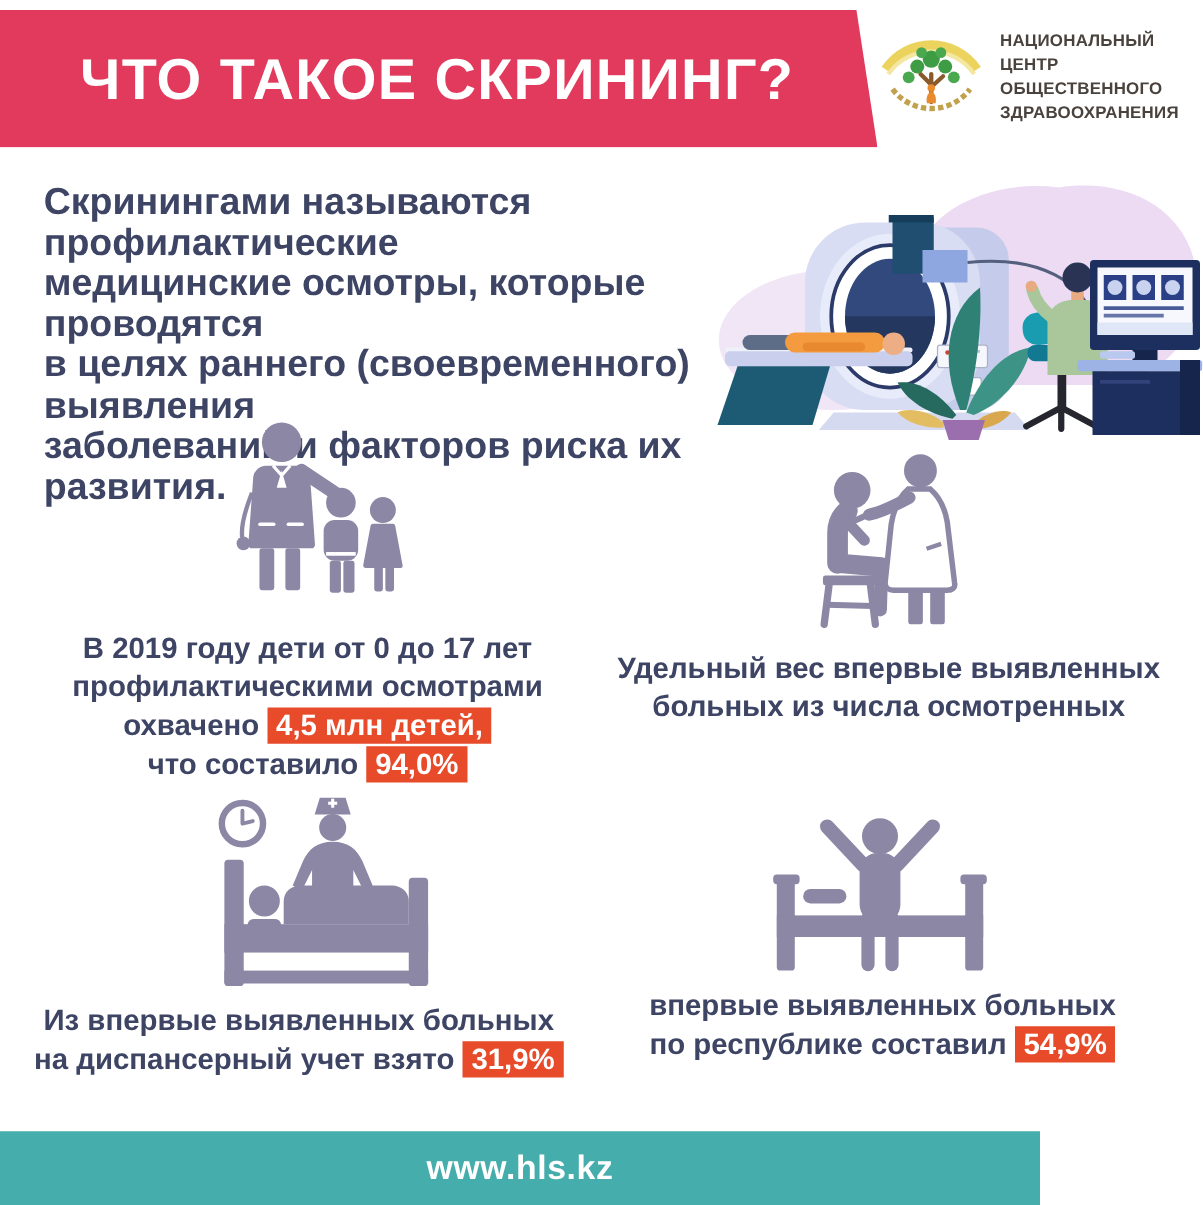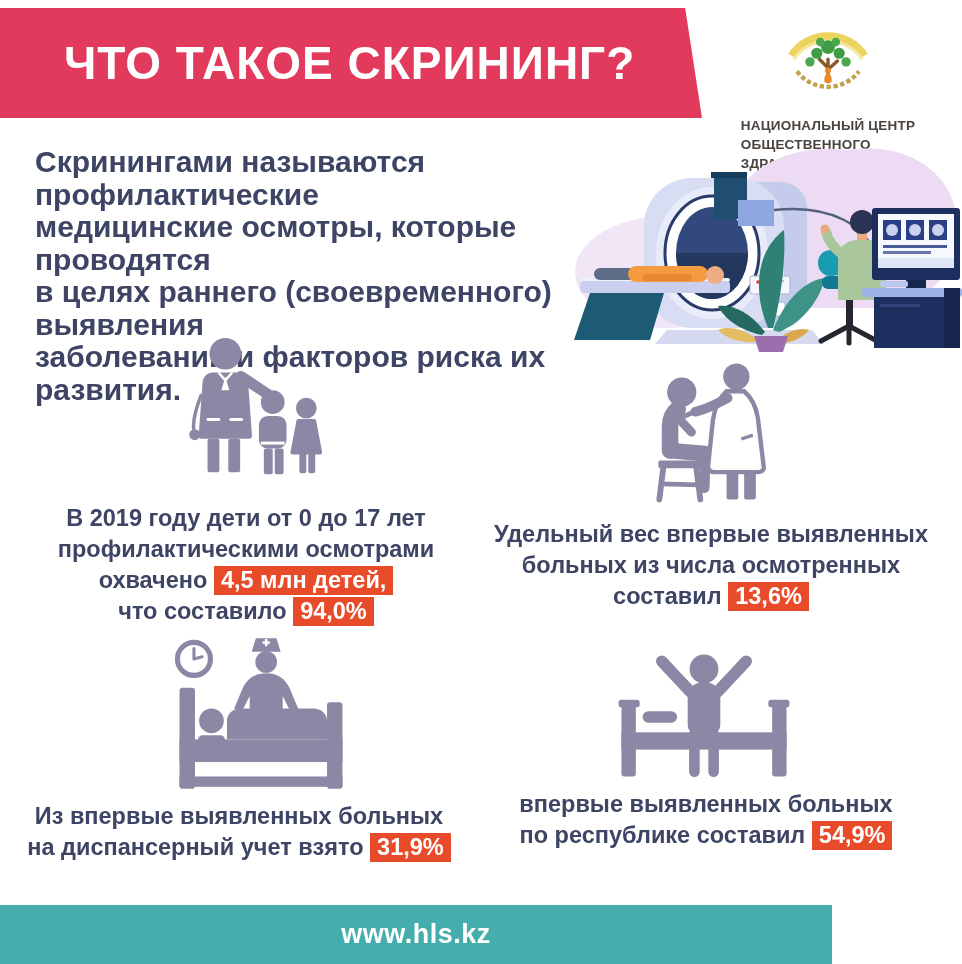--- a/index.html
+++ b/index.html
@@ -9,21 +9,21 @@
   }
   
   .banner{
     position:absolute;left:0;top:8px;width:702px;height:110px;background:#e23a5c;
     clip-path:polygon(0 0,97.6% 0,100% 100%,0 100%);
     display:flex;align-items:center;
   }
   .banner-title{
     color:#ffffff;font-size:46px;font-weight:700;letter-spacing:1px;margin:0 0 0 64px;
   }
-  .logo{position:absolute;left:702px;top:18px;width:252px;display:flex;align-items:center;gap:12px;flex-direction:column;}
+  .logo{position:absolute;left:702px;top:18px;width:252px;display:flex;align-items:center;gap:12px;}
   .logo-emblem{width:86px;height:86px;flex:0 0 auto;}
   .logo-text{font-size:13.5px;font-weight:700;color:#4a423d;line-height:1.42;letter-spacing:.2px;}
   
   .intro{
     position:absolute;left:35px;top:146px;width:600px;
     font-size:30px;font-weight:700;color:#3d4464;line-height:32.5px;
   }
   .mri{position:absolute;left:572px;top:130px;width:390px;height:222px;}
   
   .stat-icon{position:absolute;}
@@ -213,21 +213,20 @@
     <path d="M97,38 C86,44 74,50 64,52" stroke="#8b87a5" stroke-width="10" stroke-linecap="round" fill="none"></path>
     <path d="M63,52 L52,57" stroke="#8b87a5" stroke-width="5" stroke-linecap="round"></path>
     <path d="M111,80 L123,76" stroke="#8b87a5" stroke-width="3.5"></path>
     <rect x="96" y="114" width="12" height="28" rx="2"></rect>
     <rect x="114" y="114" width="12" height="28" rx="2"></rect>
   </svg>
 </div>
 <div class="stat-text" id="stat-text-2">
     <div><span>Удельный вес впервые выявленных</span></div>
     <div><span>больных из числа осмотренных</span></div>
-    <div><span>составил </span><span class="hl">13,6%</span></div>
   </div>
 
 <div class="stat-icon" id="stat-icon-3">
   <svg viewBox="0 0 190 160" width="196" fill="#8b87a5">
     <circle cx="30" cy="28" r="16" fill="none" stroke="#8b87a5" stroke-width="5"></circle>
     <path d="M30,28 L30,18 M30,28 L38,26" stroke="#8b87a5" stroke-width="3" stroke-linecap="round"></path>
     <path d="M86,21 L114,21 L110,8 L90,8 Z"></path>
     <rect x="96.5" y="11" width="7" height="2.4" fill="#ffffff"></rect>
     <rect x="98.8" y="8.7" width="2.4" height="7" fill="#ffffff"></rect>
     <circle cx="100" cy="31" r="10.5"></circle>

